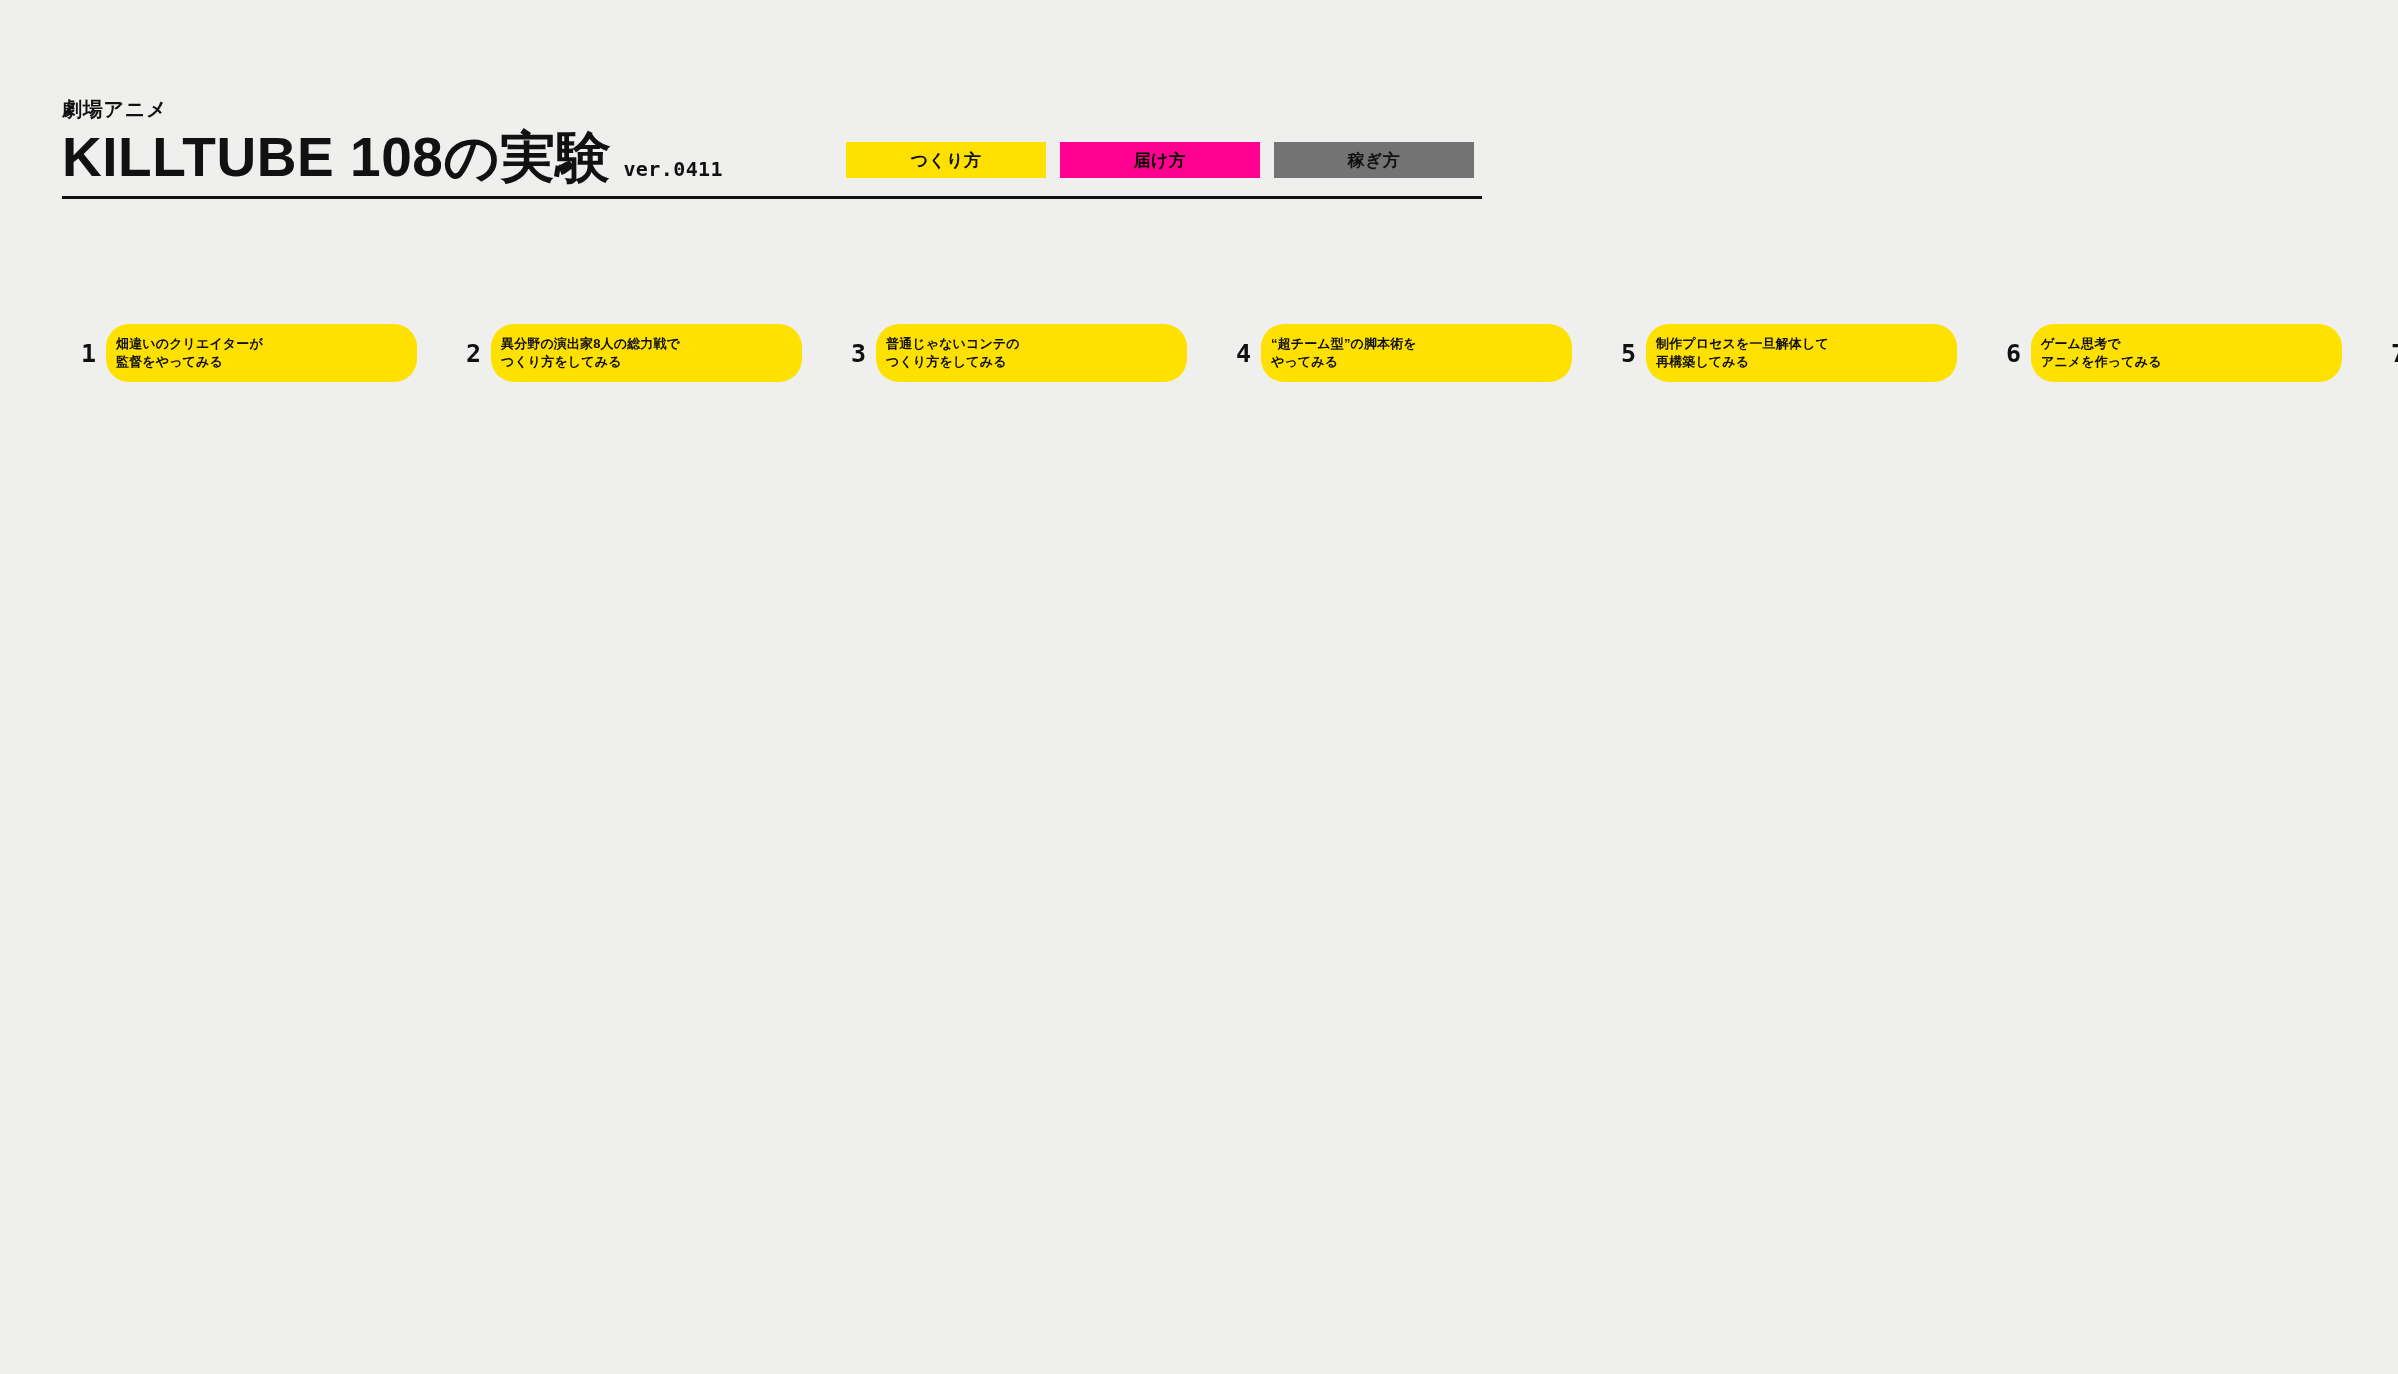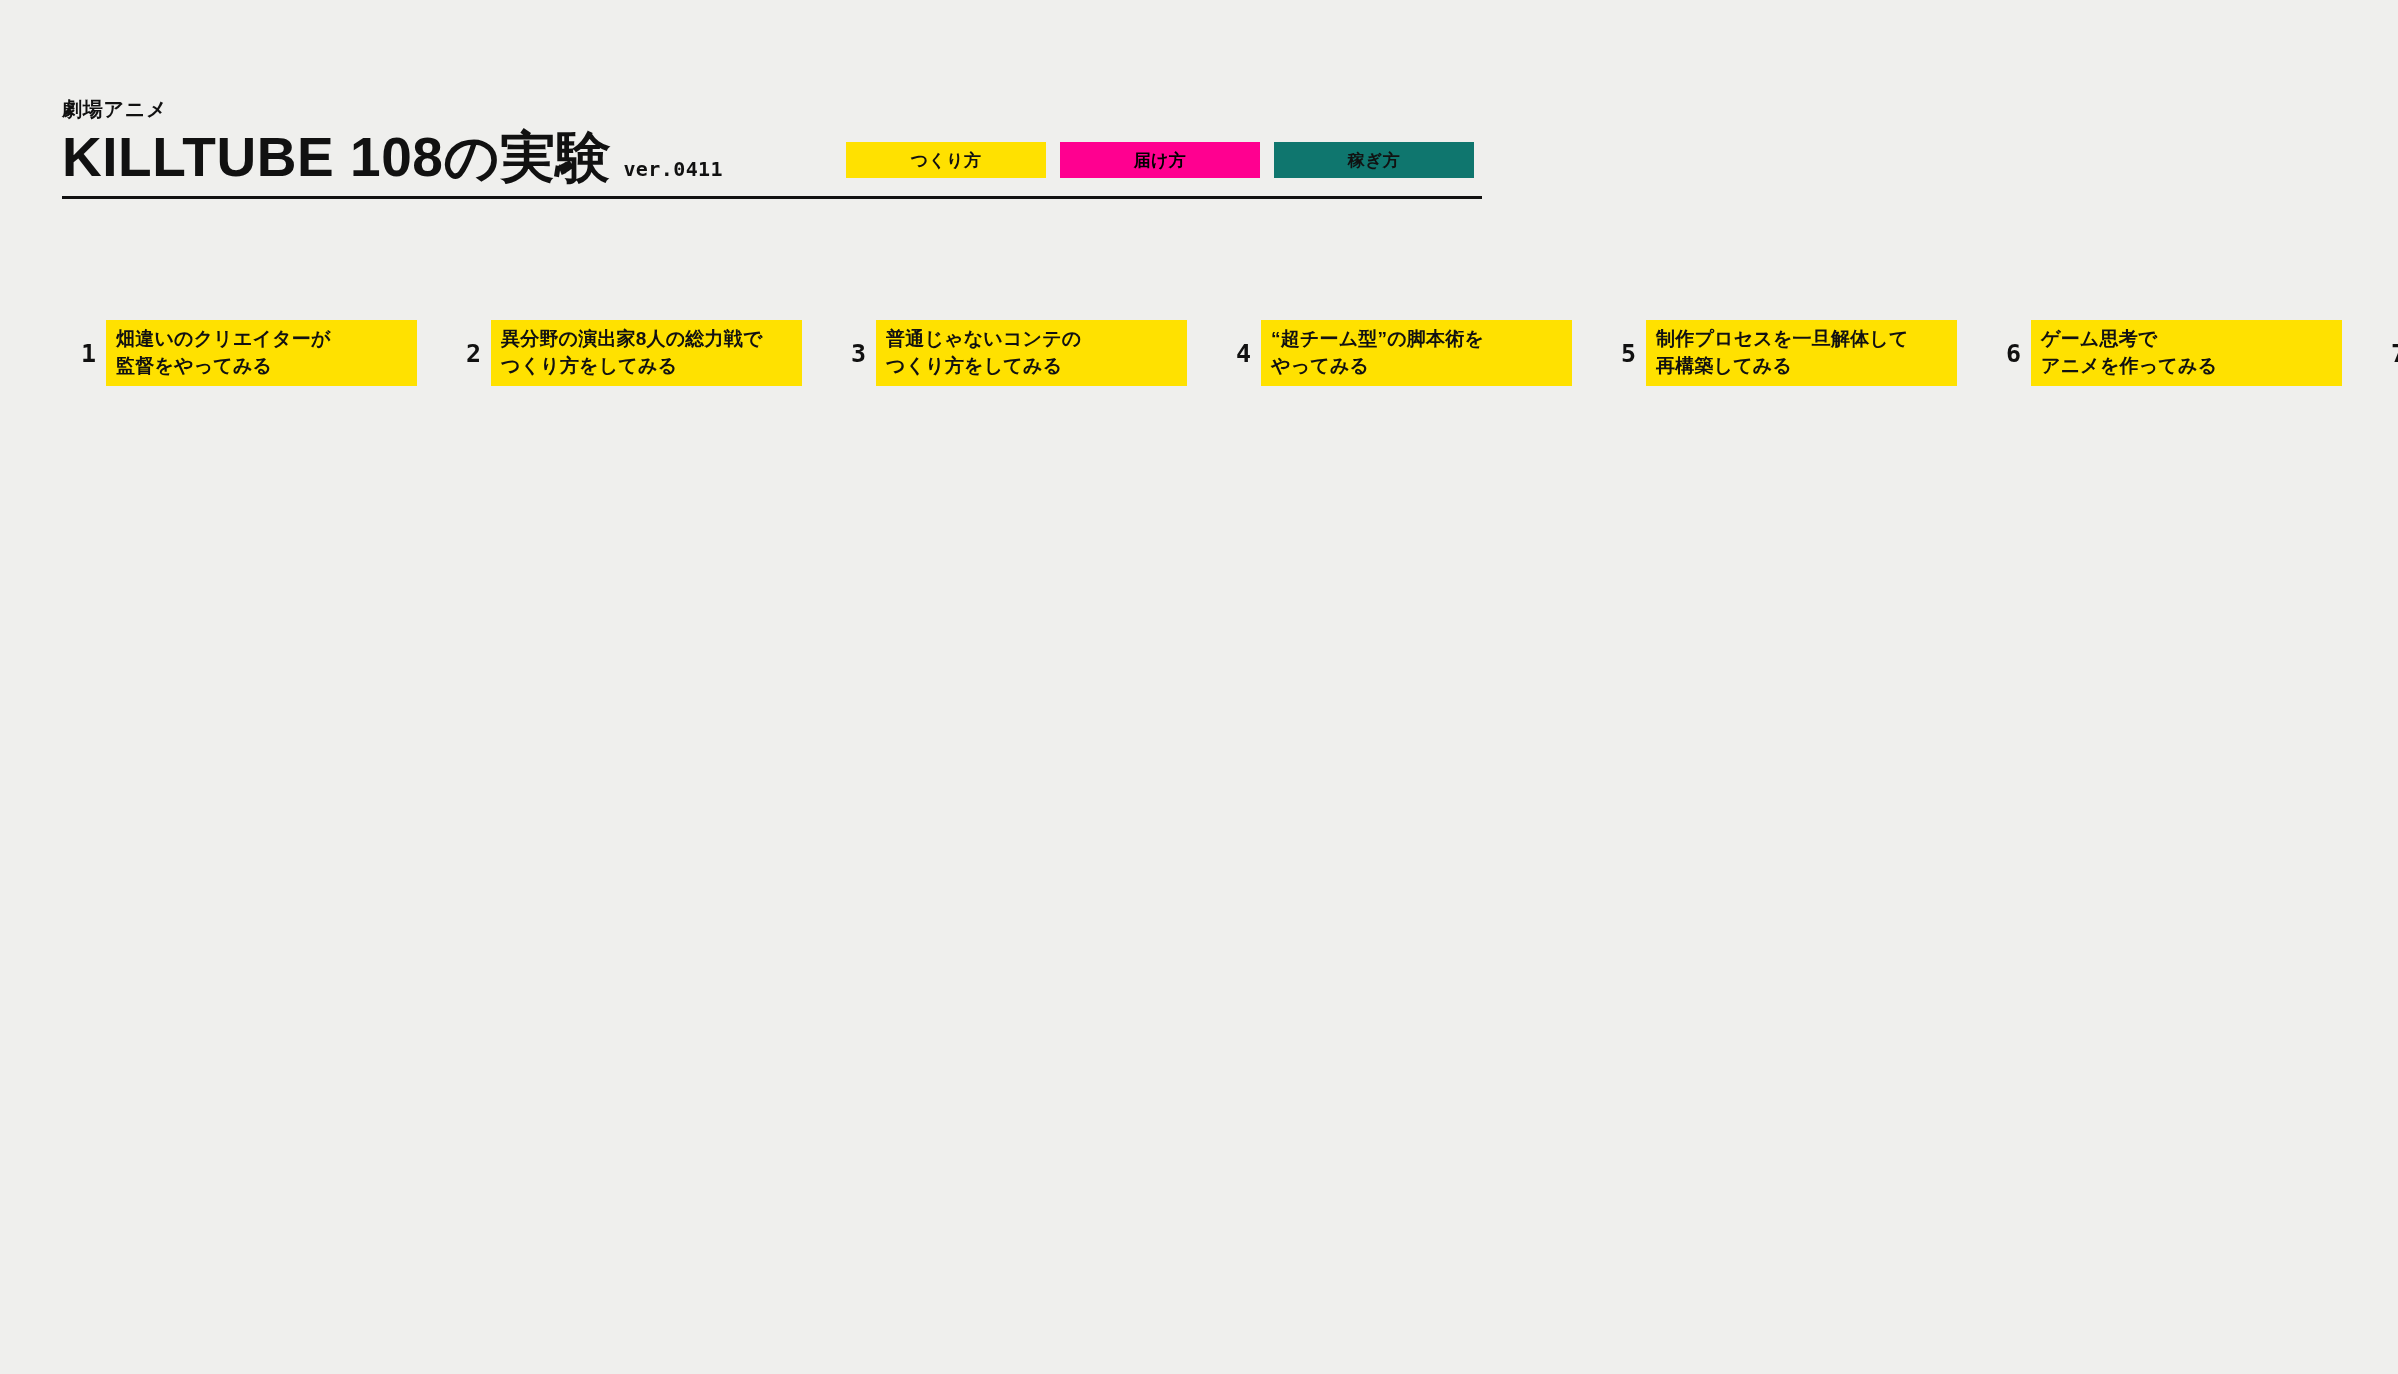--- a/index.html
+++ b/index.html
@@ -115,29 +115,30 @@
     color: #111;
     flex: 0 0 42px;
   }
   .label {
     flex: 1 1 auto;
     min-height: 58px;
     display: flex;
     align-items: center;
     padding: 6px 10px;
     box-sizing: border-box;
-    font-size: 19px;
+    font-size: 13px;
     font-weight: bold;
     line-height: 1.42;
     letter-spacing: 0.01em;
     white-space: pre-line;
+    border-radius: 23px;
   }
   .c-yellow { background: #ffe100; color: #111; }
   .c-pink   { background: #ff0090; color: #000000; }
-  .c-green  { background: #0f766e; color: #111; }
+  .c-green  { background: #737373; color: #111; }
 </style>
 </head>
 <body>
 
 <div class="page">
 
   <div class="header">
     <div class="kicker">劇場アニメ</div>
     <div class="title-row">
       <div class="main-title">KILLTUBE  108の実験</div>

